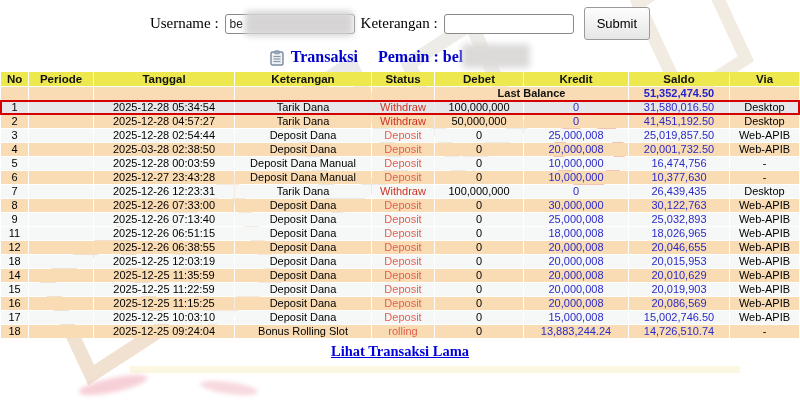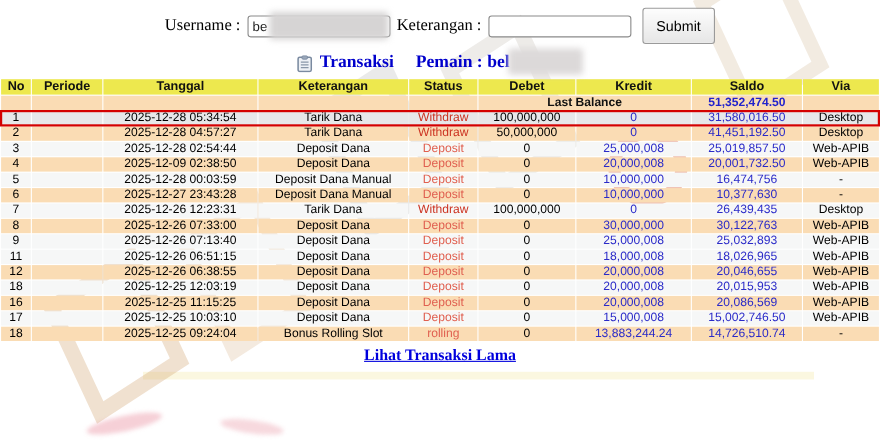--- a/index.html
+++ b/index.html
@@ -208,21 +208,21 @@
     <td>Deposit Dana</td>
     <td class="s-deposit">Deposit</td>
     <td>0</td>
     <td class="c-blue">25,000,008</td>
     <td class="c-blue">25,019,857.50</td>
     <td>Web-APIB</td>
   </tr>
       <tr class="peach">
     <td>4</td>
     <td></td>
-    <td>2025-12-09 02:38:50</td>
+    <td>2025-03-28 02:38:50</td>
     <td>Deposit Dana</td>
     <td class="s-deposit">Deposit</td>
     <td>0</td>
     <td class="c-blue">20,000,008</td>
     <td class="c-blue">20,001,732.50</td>
     <td>Web-APIB</td>
   </tr>
       <tr class="white">
     <td>5</td>
     <td></td>
@@ -305,20 +305,42 @@
     <td></td>
     <td>2025-12-25 12:03:19</td>
     <td>Deposit Dana</td>
     <td class="s-deposit">Deposit</td>
     <td>0</td>
     <td class="c-blue">20,000,008</td>
     <td class="c-blue">20,015,953</td>
     <td>Web-APIB</td>
   </tr>
       <tr class="peach">
+    <td>14</td>
+    <td></td>
+    <td>2025-12-25 11:35:59</td>
+    <td>Deposit Dana</td>
+    <td class="s-deposit">Deposit</td>
+    <td>0</td>
+    <td class="c-blue">20,000,008</td>
+    <td class="c-blue">20,010,629</td>
+    <td>Web-APIB</td>
+  </tr>
+      <tr class="white">
+    <td>15</td>
+    <td></td>
+    <td>2025-12-25 11:22:59</td>
+    <td>Deposit Dana</td>
+    <td class="s-deposit">Deposit</td>
+    <td>0</td>
+    <td class="c-blue">20,000,008</td>
+    <td class="c-blue">20,019,903</td>
+    <td>Web-APIB</td>
+  </tr>
+      <tr class="peach">
     <td>16</td>
     <td></td>
     <td>2025-12-25 11:15:25</td>
     <td>Deposit Dana</td>
     <td class="s-deposit">Deposit</td>
     <td>0</td>
     <td class="c-blue">20,000,008</td>
     <td class="c-blue">20,086,569</td>
     <td>Web-APIB</td>
   </tr>

